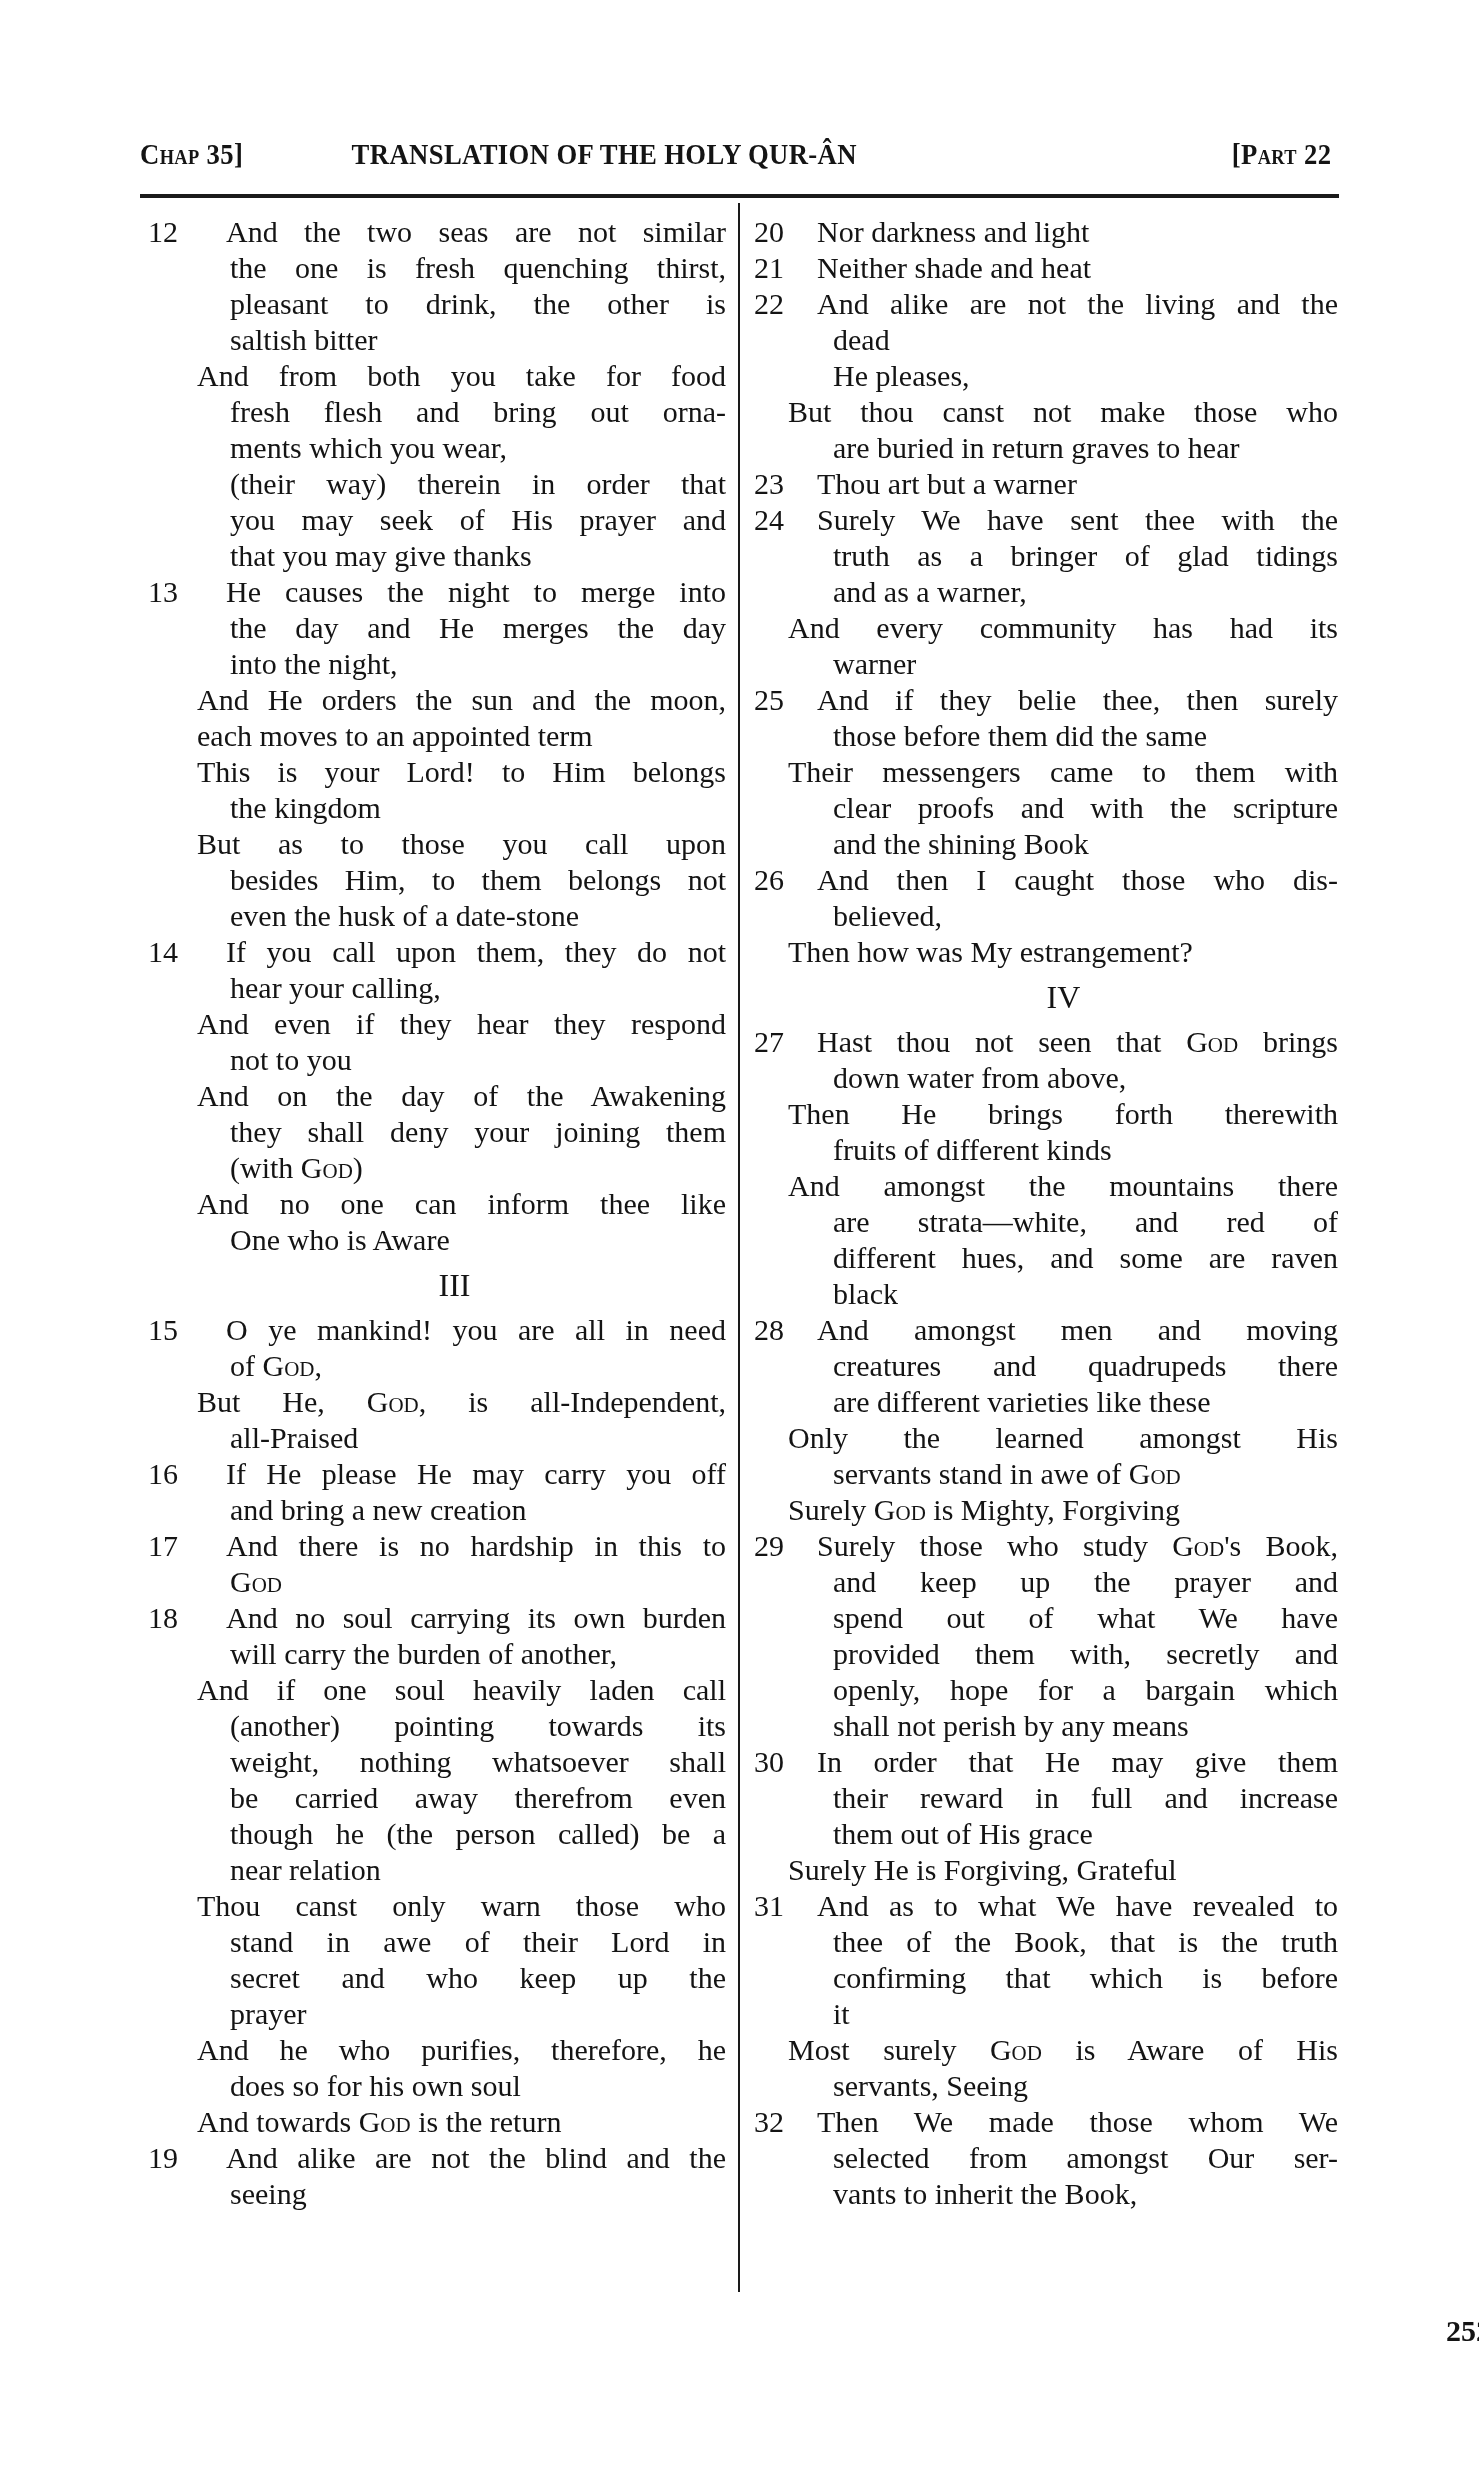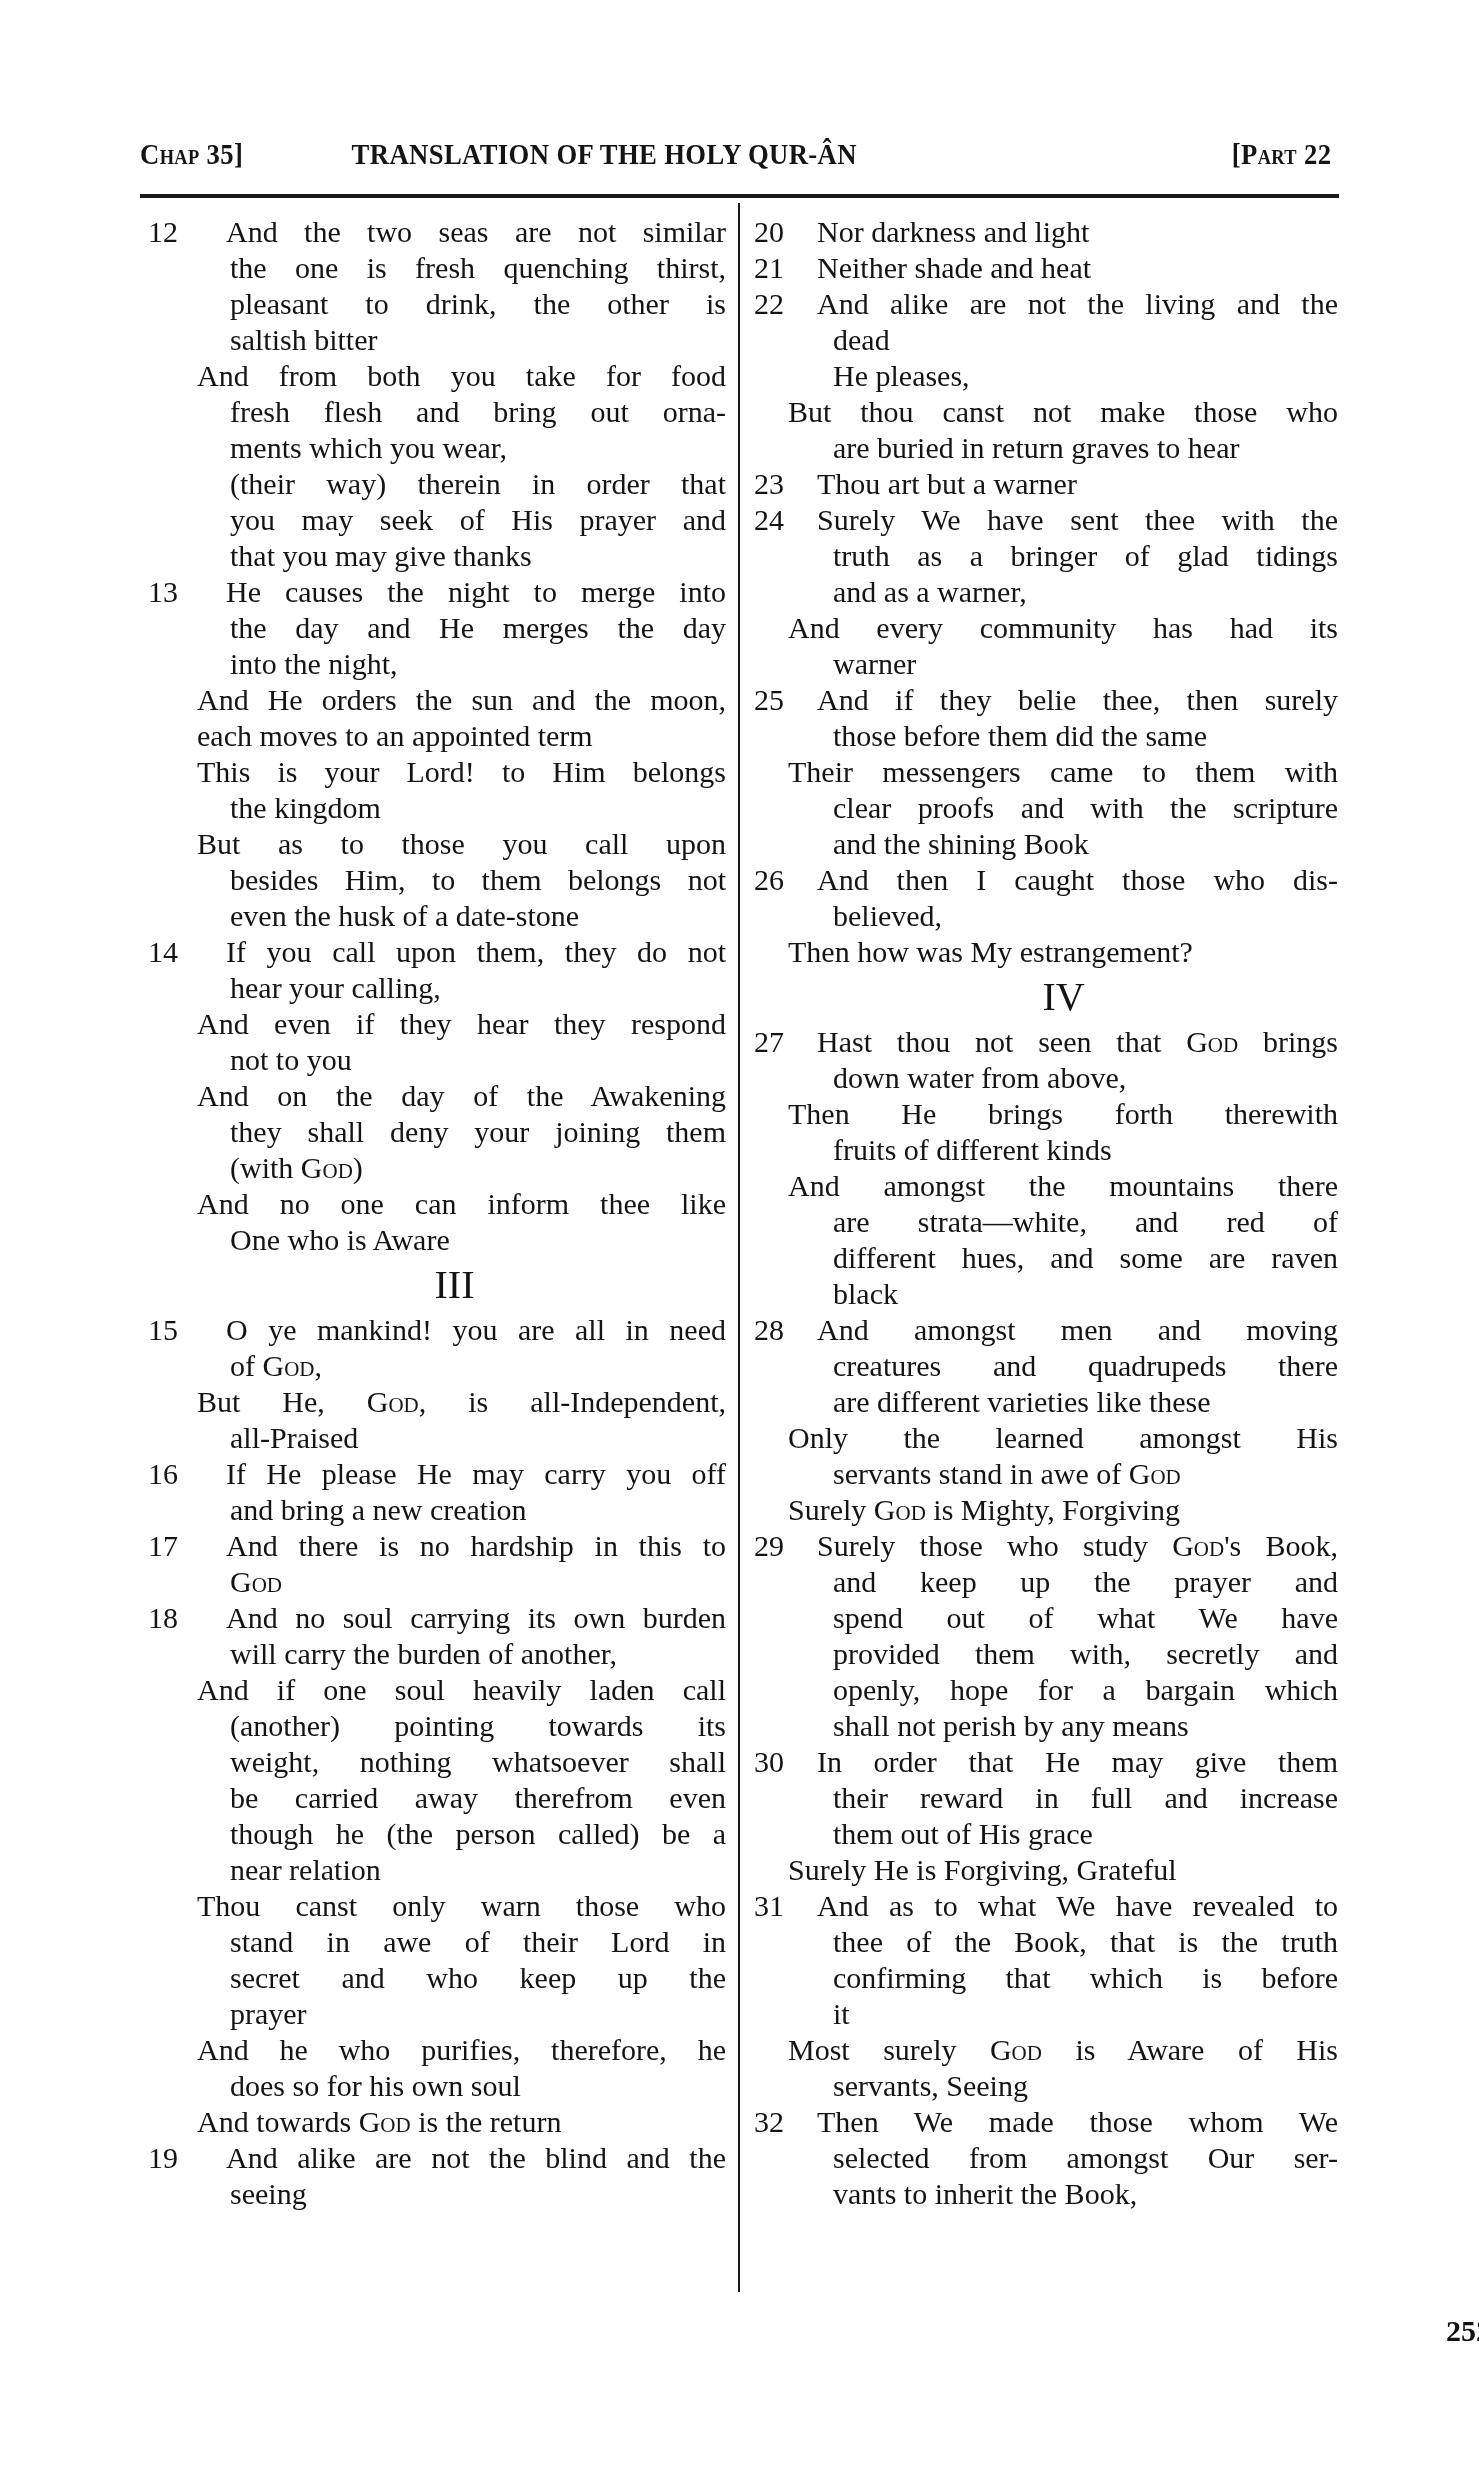--- a/index.html
+++ b/index.html
@@ -37,21 +37,21 @@
     .line { position: relative; height: 36px; white-space: nowrap; }
     .num { position: absolute; left: 0; top: 0; }
     .txt { position: absolute; top: 0; right: 0; text-align: justify; text-align-last: justify; }
     .txt.last { text-align-last: left; }
     .lvl-first .txt { left: 49px; margin-left: 29px; }
     .lvl-sub .txt { left: 49px; }
     .lvl-cont .txt { left: 82px; }
     .col-right .lvl-first .txt, .col-right .lvl-sub .txt { left: 34px; }
     .col-right .lvl-cont .txt { left: 79px; }
     .section {
-      height: 54px; line-height: 54px; text-align: center; font-size: 40px;
+      height: 54px; line-height: 54px; text-align: center; font-size: 32px;
       padding-left: 35px;
     }
     .pagenum {
       position: absolute; left: 0; width: 1479px; top: 2314px; text-align: right;
       font-family: "Liberation Serif", "DejaVu Serif", serif;
       font-weight: bold; font-size: 30px; padding-left: 12px;
     }
   </style>
 </head>
 <body>

